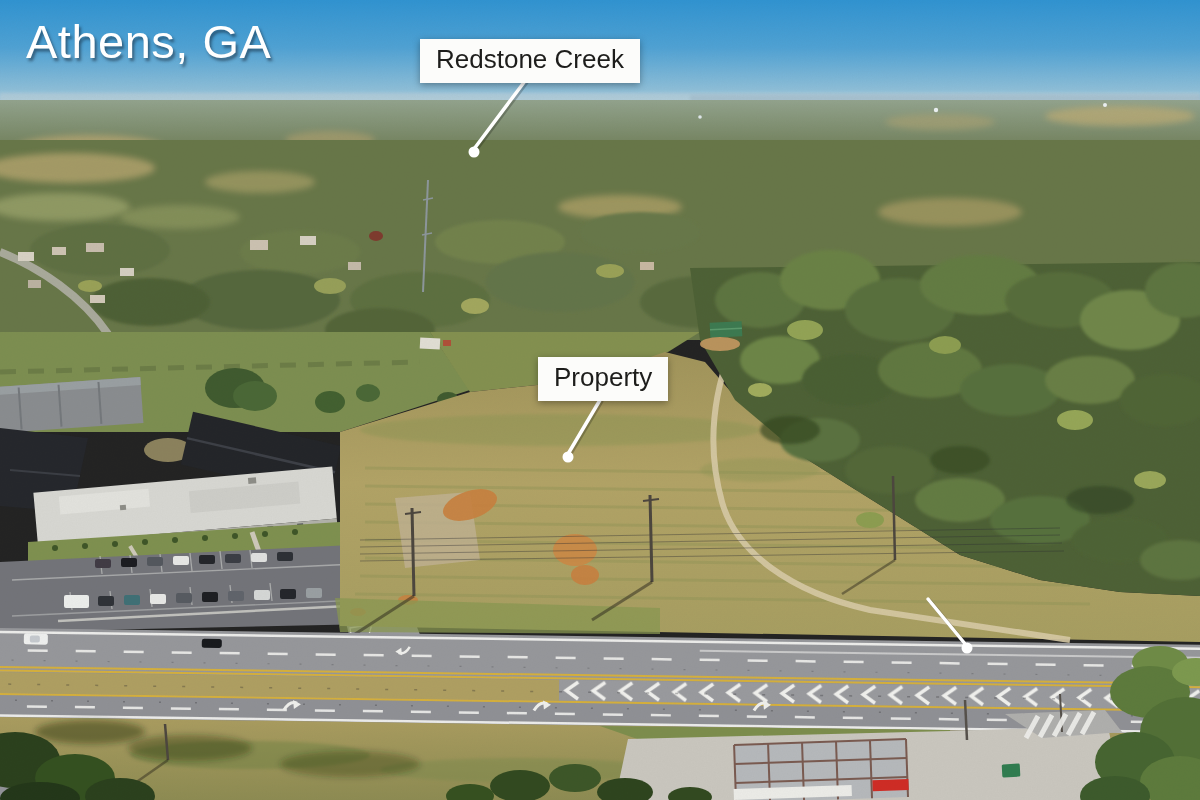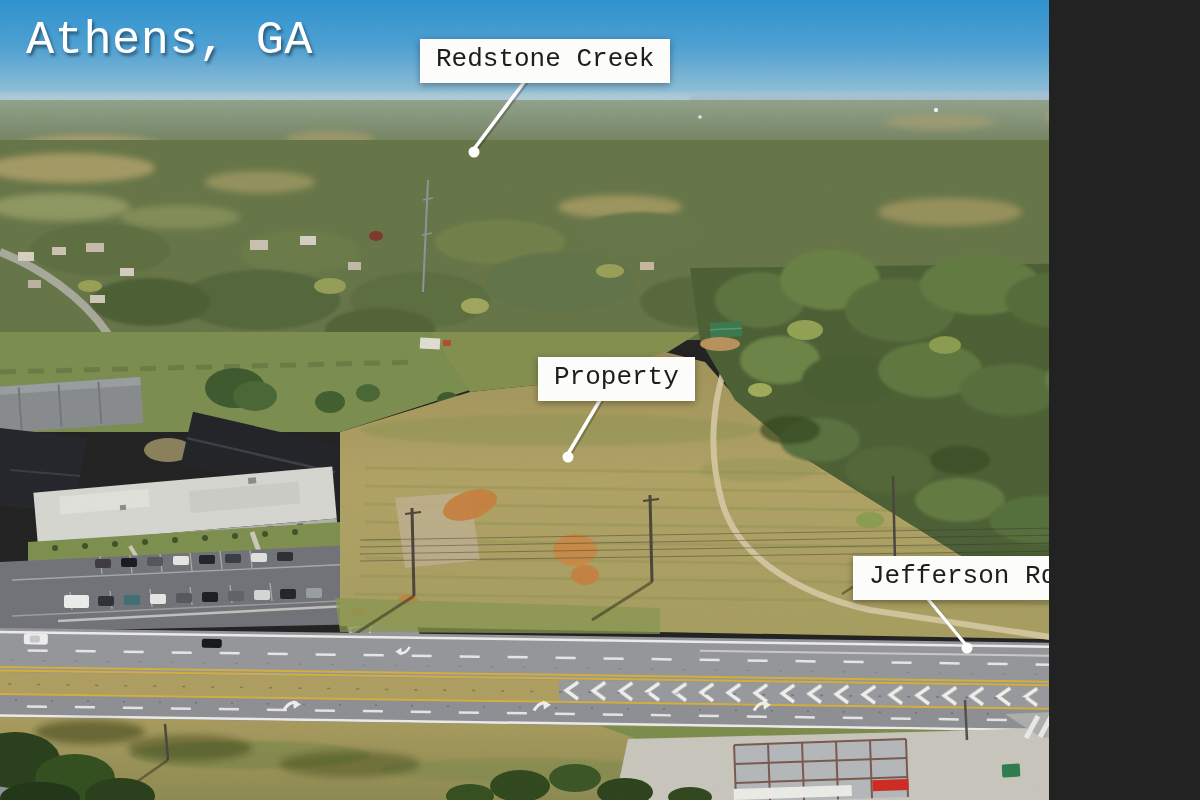--- a/index.html
+++ b/index.html
@@ -1,18 +1,18 @@
 <!DOCTYPE html>
 <html style="--title-text: #ffffff; --label-bg: #fcfcfa; --label-text: #1d1d1b; --leader-line: #ffffff; --sky-top: #2f94d3; --sky-horizon: #aecbdc; --field-tan: #b0a164; --forest-green: #55683a; --road-gray: #97989c; --clay-orange: #c8813f;"><head>
 <meta charset="utf-8">
 <style>
   html,body{margin:0;padding:0;background:#222;}
   .scene{
-    position:relative;width:1049px;height:800px;overflow:hidden;
-    font-family:Liberation Mono, monospace;
+    position:relative;width:1200px;height:800px;overflow:hidden;
+    font-family:Liberation Sans, sans-serif;
   }
   .scene svg{position:absolute;left:0;top:0;display:block;}
   .loc-title{
     position:absolute;left:26px;top:14px;
     font-size:47px;letter-spacing:.5px;color:var(--title-text,#fff);
     text-shadow:2px 3px 3px rgba(15,25,40,.5);
     user-select:none;
   }
   .map-label{
     position:absolute;display:inline-block;
@@ -440,16 +440,13 @@
 </svg>
 
   <div class="loc-title">Athens, GA</div>
 
   <div class="map-label lbl-redstone">
     <span>Redstone Creek</span>
   </div>
   <div class="map-label lbl-property">
     <span>Property</span>
   </div>
-  <div class="map-label lbl-jefferson">
-    <span>Jefferson Rd</span>
-  </div>
 </div>
 
 </body></html>

